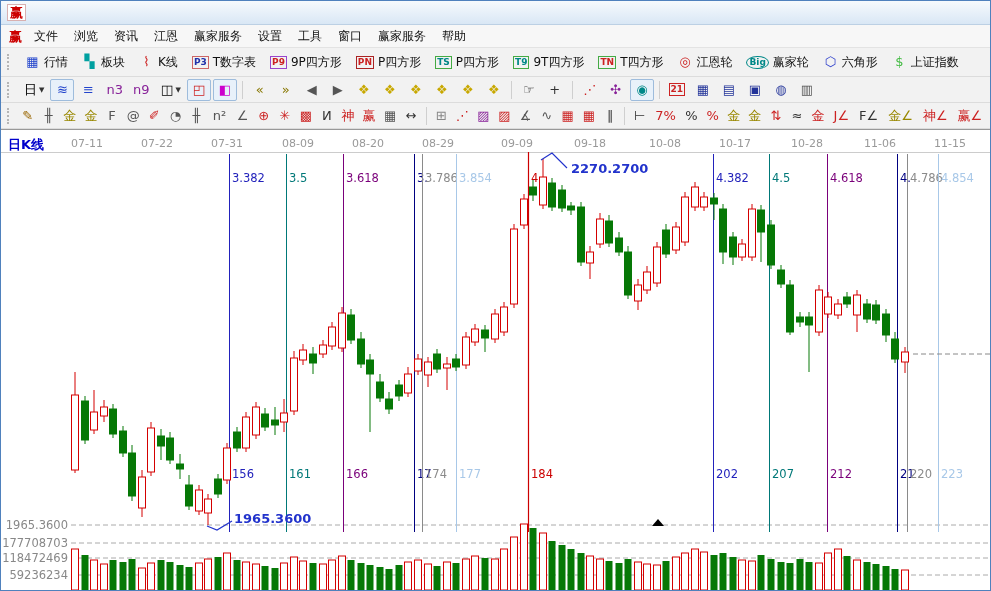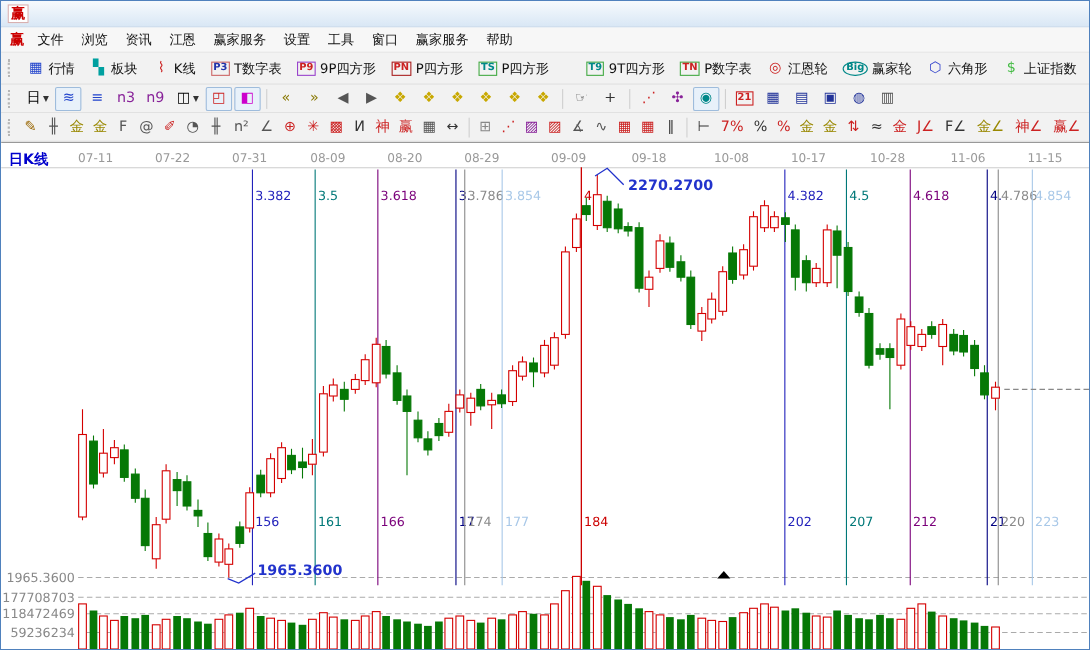--- a/index.html
+++ b/index.html
@@ -72,26 +72,26 @@
       </div>
       <div class="tbtn">
         <span class="badge" style="border-color: rgb(170, 34, 34); color: rgb(204, 34, 34);">PN</span>
         <span>P四方形</span>
       </div>
       <div class="tbtn">
         <span class="badge" style="border-color: rgb(68, 170, 68); color: rgb(0, 136, 136);">TS</span>
         <span>P四方形</span>
       </div>
       <div class="tbtn">
-        <span class="badge" style="border-color: rgb(68, 170, 68); color: rgb(0, 136, 136); margin-left: 20px;">T9</span>
+        <span class="badge" style="border-color: rgb(68, 170, 68); color: rgb(0, 136, 136);">T9</span>
         <span>9T四方形</span>
       </div>
       <div class="tbtn">
         <span class="badge" style="border-color: rgb(68, 170, 68); color: rgb(204, 34, 34);">TN</span>
-        <span>P数字表</span>
+        <span>T四方形</span>
       </div>
       <div class="tbtn">
         <span class="glyph" style="color: rgb(204, 34, 34);">◎</span>
         <span>江恩轮</span>
       </div>
       <div class="tbtn">
         <span class="badge round" style="border-color: rgb(0, 136, 136); color: rgb(0, 136, 136);">Big</span>
         <span>赢家轮</span>
       </div>
       <div class="tbtn">

